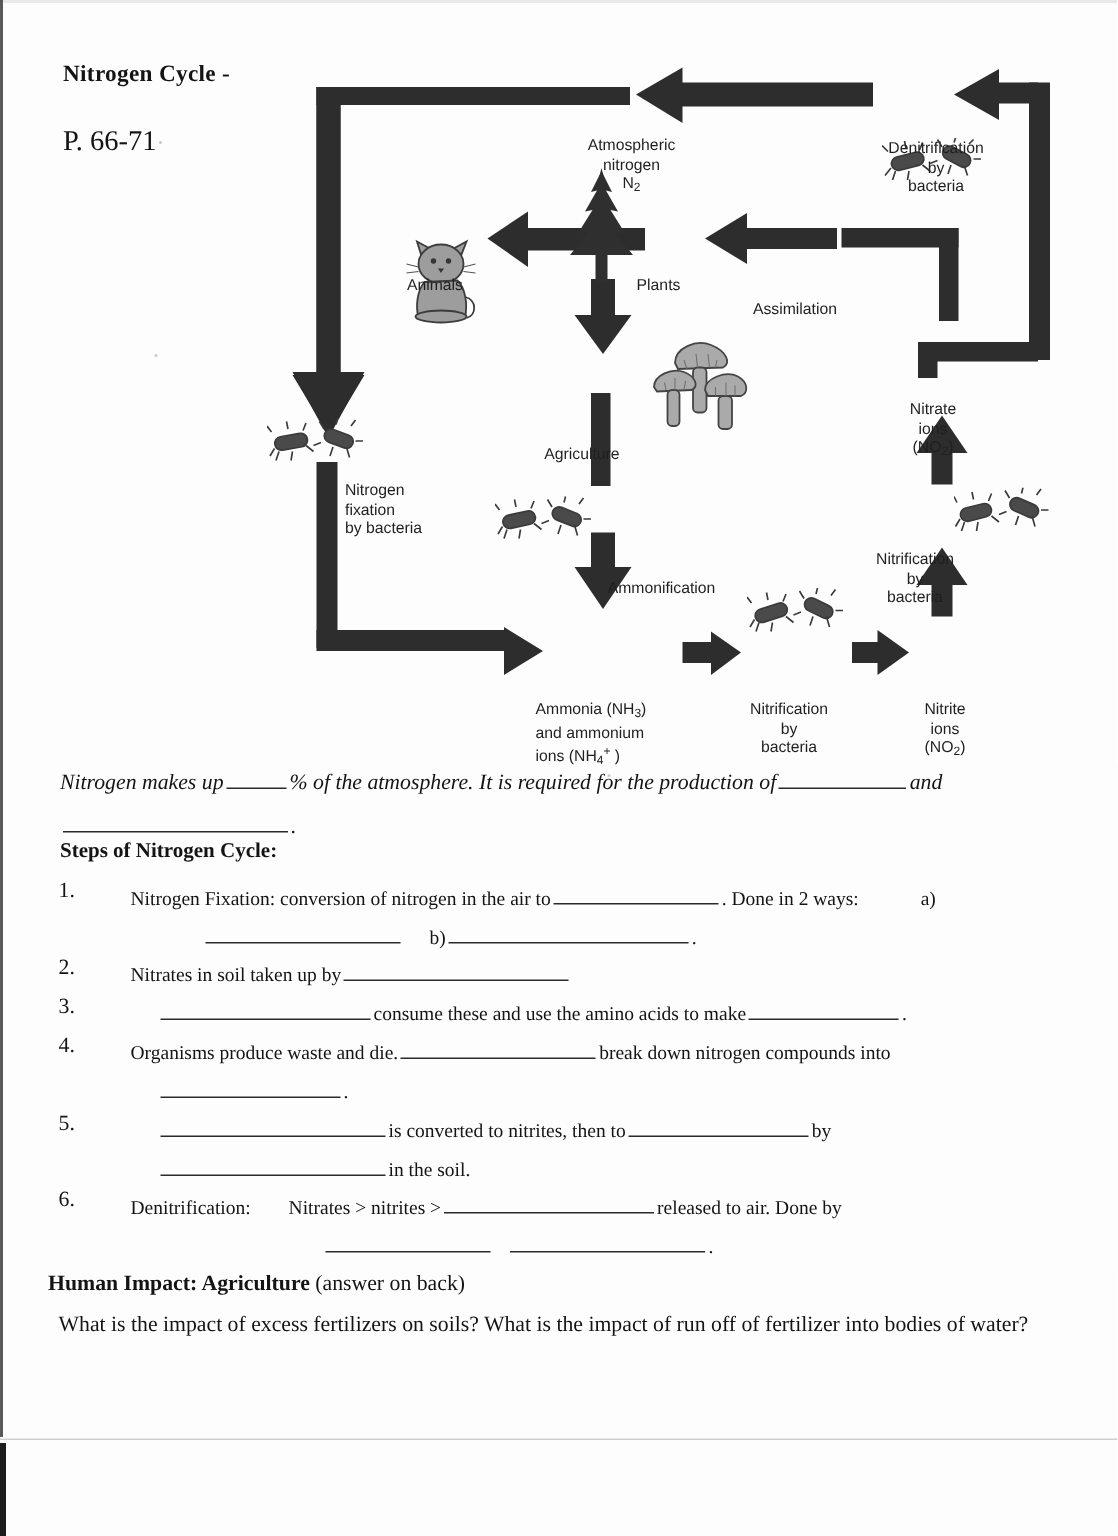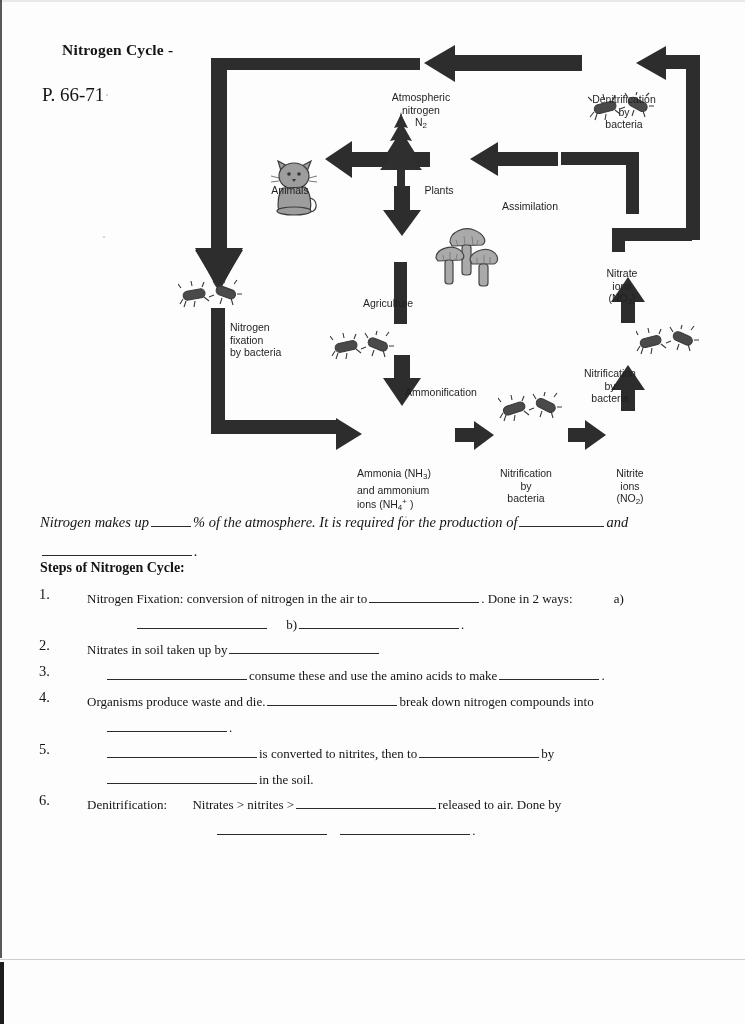--- a/index.html
+++ b/index.html
@@ -52,21 +52,20 @@
     background: #e9e9e9;
   }
 
   
   .title {
     position: absolute;
     left: 42px; top: 41px;
     font-weight: bold;
     font-size: 15.5px;
     letter-spacing: .2px;
-    margin-left: 20px;
   }
   .pageref {
     position: absolute;
     left: 42px; top: 84px;
     font-size: 19px;
   }
 
   
   .diagram {
     position: absolute;
@@ -377,15 +376,20 @@
   </div>
 
   <div class="step-num" style="left:39px; top:792px;">6.</div>
   <div class="step-body" style="left:87px; top:792px; width:615px;">
     <span>Denitrification:</span>
     <span style="display:inline-block; width:22px;"></span><span>Nitrates &gt; nitrites &gt;</span><span class="blank b140"></span><span>released to air.  Done by</span><br>
     <span style="display:inline-block; width:128px;"></span><span class="blank b110"></span>
     <span style="display:inline-block; width:6px;"></span><span class="blank b130"></span><span>.</span>
   </div>
 
-
+  <div class="impact-head" style="left:36px; top:848px;">
+    <b class="clip-left">Human Impact: Agriculture</b>
+    <span>(answer on back)</span>
+  </div>
+
+  <div class="impact-q" style="left:39px; top:875px; width:680px;">What is the impact of excess fertilizers on soils?  What is the impact of run off of fertilizer into bodies of water?</div>
 
 </div>
 
 </body></html>

